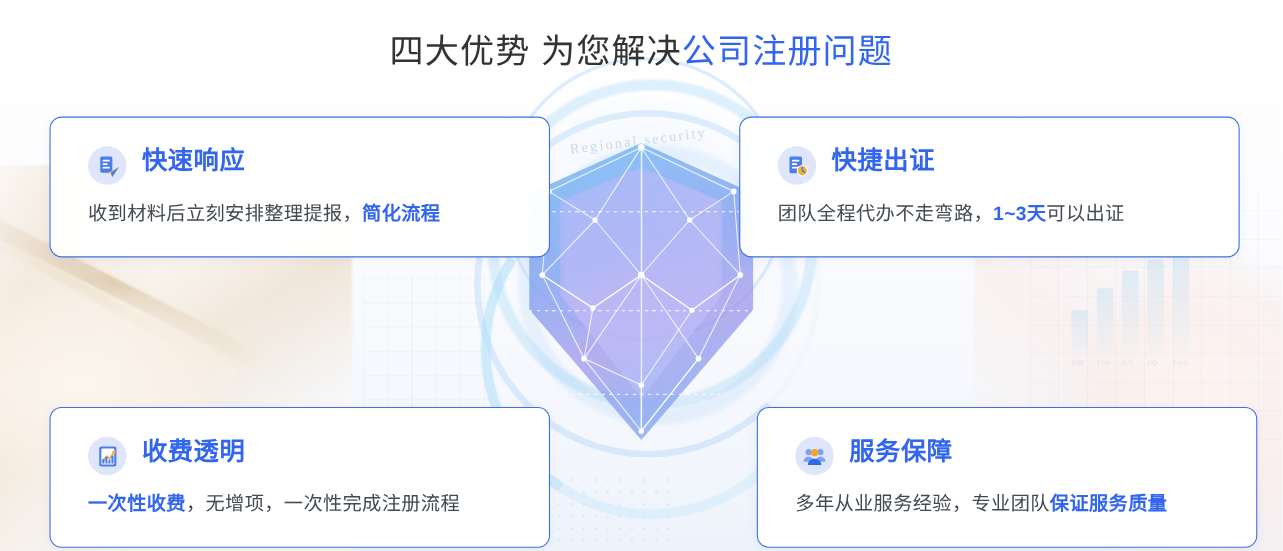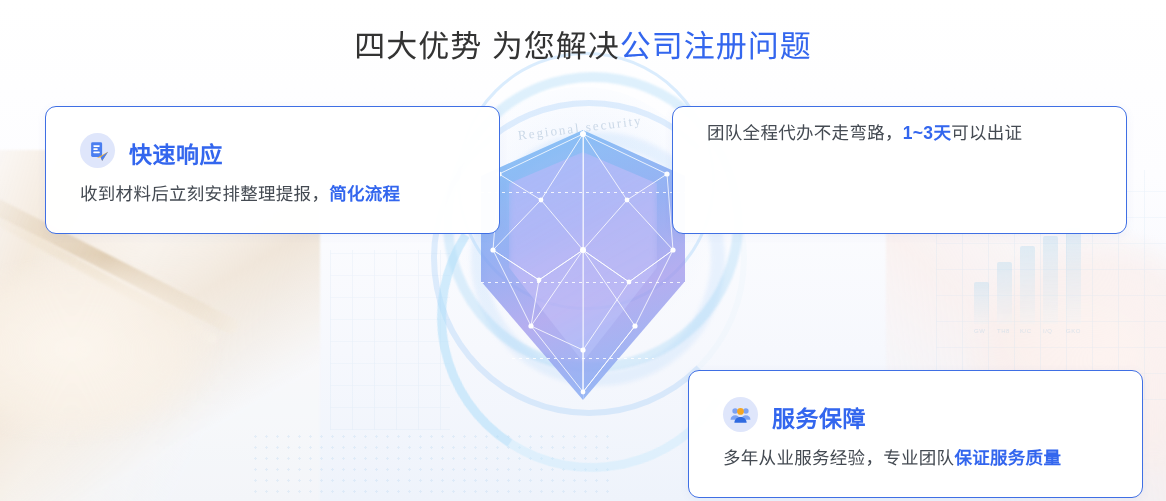--- a/index.html
+++ b/index.html
@@ -125,21 +125,21 @@
     position:absolute;width:455px;height:128px;box-sizing:border-box;
     background:rgba(255,255,255,.97);
     border:1.6px solid #3f6fe4;border-radius:11px;
     box-shadow:0 2px 10px rgba(80,120,200,.07);
   }
   .card.c1{left:45px;top:106px;}
   .card.c2{left:672px;top:106px;}
   .card.c3{left:45px;top:370px;}
   .card.c4{left:688px;top:370px;}
 
-  .card-head{display:flex;align-items:flex-end;padding:26px 0 0 34px;}
+  .card-head{display:flex;align-items:flex-start;padding:26px 0 0 34px;}
   .card-icon{width:35px;height:35px;border-radius:50%;flex:0 0 35px;
     background:#dfe6fb;display:flex;align-items:center;justify-content:center;}
   .card-icon svg{display:block;}
   .card-title{margin-left:14px;font-size:23px;font-weight:bold;color:#3366ee;
     letter-spacing:.5px;line-height:26px;}
   .card-desc{padding:13px 16px 0 34px;font-size:17.5px;color:#444a52;line-height:26px;
     letter-spacing:.3px;white-space:nowrap;}
   .card-desc .hl{color:#3366ee;font-weight:bold;}
 </style>
 </head>
@@ -233,23 +233,55 @@
           <path d="M10.5 19.5 L23 12.8 L16.5 22.8 L14.9 18.7 Z" fill="#f5b335"></path>
           <path d="M14.9 18.7 L23 12.8 L16.5 22.8 Z" fill="#4a7ef0"></path>
         </svg>
       </span>
       <span class="card-title">快速响应</span>
     </div>
     <div class="card-desc"><span>收到材料后立刻安排整理提报，</span><span class="hl">简化流程</span><span></span></div>
   </div>
 
   <div class="card c2">
+    <div class="card-head">
+      <span class="card-icon">
+        <svg width="22" height="22" viewBox="0 0 24 24">
+          <rect x="4" y="2.5" width="12.5" height="16.5" rx="1.6" fill="#4a7ef0"></rect>
+          <rect x="6.4" y="5.6" width="7.5" height="1.9" rx=".9" fill="#ffffff"></rect>
+          <rect x="6.4" y="9.1" width="5.2" height="1.9" rx=".9" fill="#ffffff"></rect>
+          <rect x="6.4" y="12.6" width="7.5" height="1.9" rx=".9" fill="#ffffff"></rect>
+          <circle cx="16.8" cy="16.6" r="5.6" fill="#ffffff"></circle>
+          <circle cx="16.8" cy="16.6" r="4.6" fill="#f5b335"></circle>
+          <path d="M16.8 13.4 L16.8 16.6 L19.2 18.2" stroke="#4a7ef0" stroke-width="1.5" fill="none" stroke-linecap="round"></path>
+        </svg>
+      </span>
+      <span class="card-title">快捷出证</span>
+    </div>
     <div class="card-desc"><span>团队全程代办不走弯路，</span><span class="hl">1~3天</span><span>可以出证</span></div>
   </div>
 
+  <div class="card c3">
+    <div class="card-head">
+      <span class="card-icon">
+        <svg width="22" height="22" viewBox="0 0 24 24">
+          <rect x="3.5" y="2" width="17" height="20" rx="2" fill="#4a7ef0"></rect>
+          <rect x="5.6" y="4.1" width="12.8" height="15.8" rx="1.2" fill="#ffffff"></rect>
+          <path d="M7 16.8 L11 11.8 L14 14.2 L18.6 7.2" stroke="#f5b335" stroke-width="2" fill="none" stroke-linejoin="round" stroke-linecap="round"></path>
+          <path d="M15.6 6.6 L19.2 6.2 L18.8 9.8 Z" fill="#f5b335"></path>
+          <rect x="6.6" y="14.4" width="2.1" height="4.6" fill="#4a7ef0"></rect>
+          <rect x="9.6" y="12.2" width="2.1" height="6.8" fill="#4a7ef0"></rect>
+          <rect x="12.6" y="15.2" width="2.1" height="3.8" fill="#4a7ef0"></rect>
+          <rect x="15.6" y="11.2" width="2.1" height="7.8" fill="#4a7ef0"></rect>
+        </svg>
+      </span>
+      <span class="card-title">收费透明</span>
+    </div>
+    <div class="card-desc"><span></span><span class="hl">一次性收费</span><span>，无增项，一次性完成注册流程</span></div>
+  </div>
 
   <div class="card c4">
     <div class="card-head">
       <span class="card-icon">
         <svg width="23" height="23" viewBox="0 0 24 24">
           <circle cx="6.4" cy="8.4" r="2.9" fill="#7ba2f3"></circle>
           <path d="M1.6 17.4c0-2.9 2.2-4.6 4.8-4.6s4.8 1.7 4.8 4.6z" fill="#7ba2f3"></path>
           <circle cx="17.6" cy="8.4" r="2.9" fill="#7ba2f3"></circle>
           <path d="M12.8 17.4c0-2.9 2.2-4.6 4.8-4.6s4.8 1.7 4.8 4.6z" fill="#7ba2f3"></path>
           <circle cx="12" cy="8.8" r="3.5" fill="#f5a623"></circle>

